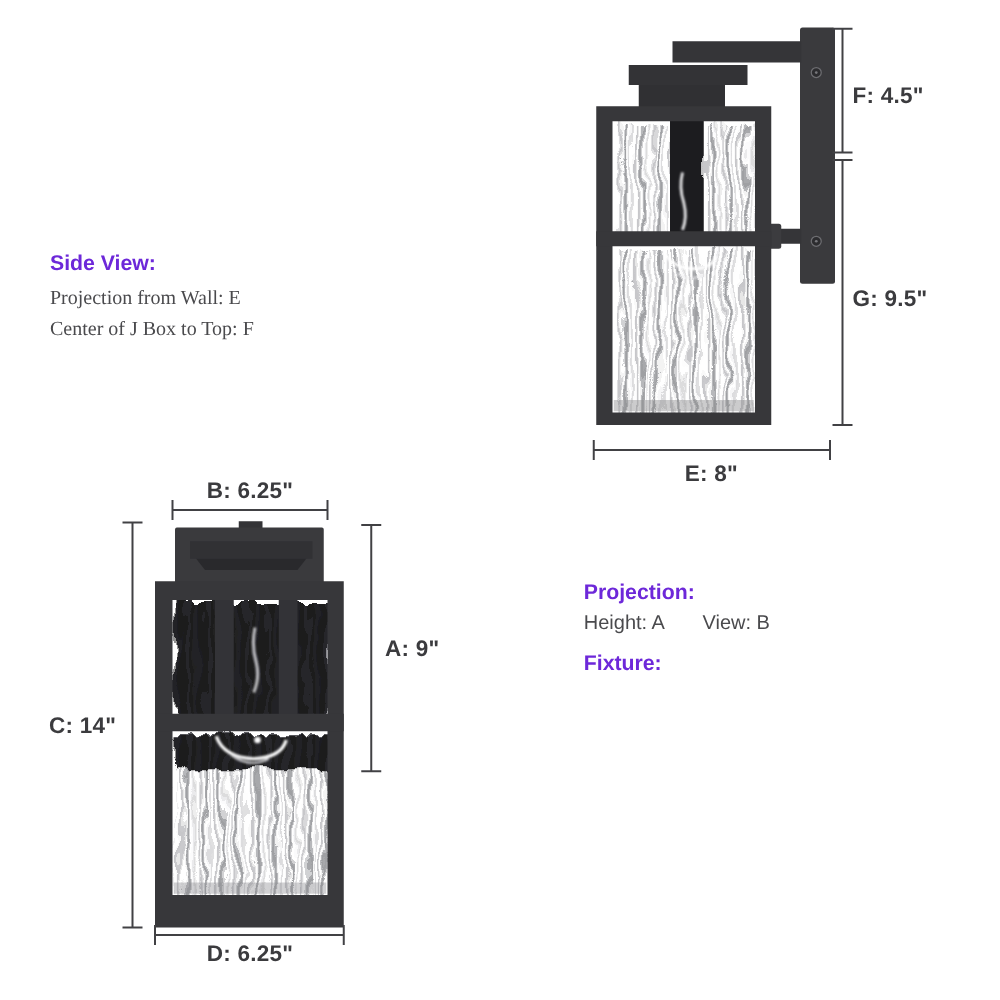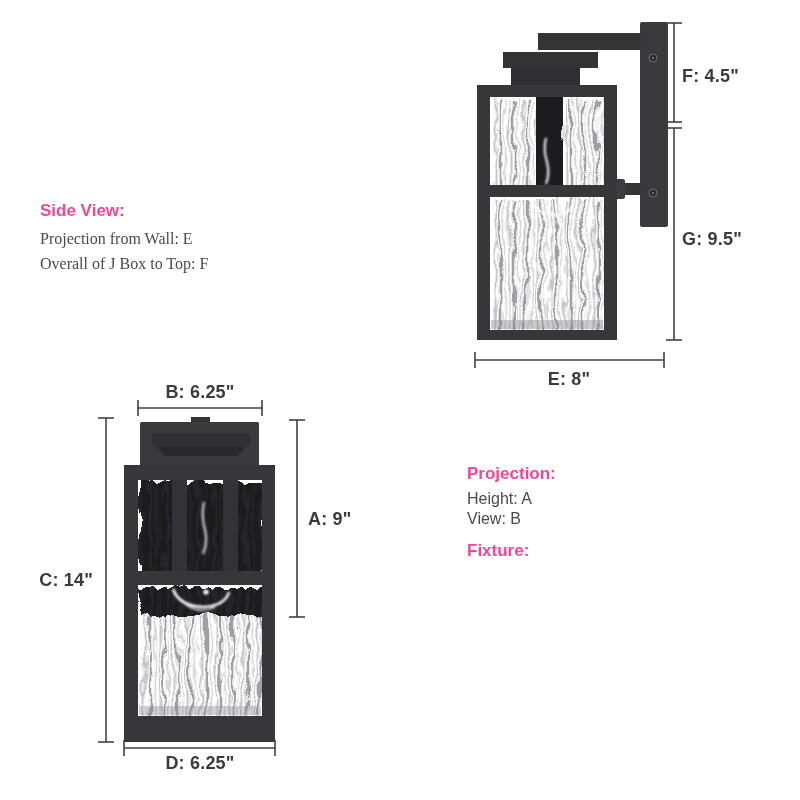--- a/index.html
+++ b/index.html
@@ -8,23 +8,23 @@
     font-family:"Liberation Sans", sans-serif;overflow:hidden;
   }
   #diagram-svg{position:absolute;left:0;top:0;}
   .dim{
     position:absolute;font-weight:700;font-size:18px;color:#3b3b3e;
     white-space:pre;letter-spacing:.2px;line-height:20px;
   }
   .dim.center{text-align:center;}
   .dim.right{text-align:right;}
   .legend{position:absolute;color:#4a4a4d;font-size:16px;}
-  .lg-head{font-weight:700;font-size:17px;color:#ec4899;margin-bottom:5px;}
+  .lg-head{font-weight:700;font-size:17px;color:#6d28d9;margin-bottom:5px;}
   .lg-line{line-height:25px;font-family:Liberation Serif, serif;}
-  .lg-row{display:flex;line-height:20px;margin-bottom:12px;flex-direction:column;}
+  .lg-row{display:flex;line-height:20px;margin-bottom:12px;}
   .lg-row .cell1{min-width:95px;}
   .lg-row.wide .cell1{min-width:150px;}
   .lg-head.second{margin-top:0;}
 </style>
 </head>
 <body>
 
 <svg id="diagram-svg" width="800" height="800" viewBox="0 0 800 800">
   <defs>
     <filter id="fw" x="-20%" y="-20%" width="140%" height="140%">
@@ -142,21 +142,21 @@
 <div class="dim center" style="left:509px;top:369px;width:120px;">E: 8"</div>
 
 <div class="dim center" style="left:140px;top:382px;width:120px;">B: 6.25"</div>
 <div class="dim" style="left:308px;top:509px;">A: 9"</div>
 <div class="dim right" style="left:20px;top:570px;width:73px;">C: 14"</div>
 <div class="dim center" style="left:139px;top:753px;width:122px;">D: 6.25"</div>
 
 <div class="legend" style="left:40px;top:201px;">
   <div class="lg-head">Side View:</div>
   <div class="lg-line">Projection from Wall: E</div>
-  <div class="lg-line">Overall of J Box to Top: F</div>
+  <div class="lg-line">Center of J Box to Top: F</div>
 </div>
 
 <div class="legend" style="left:467px;top:464px;">
   <div class="lg-head">Projection:</div>
   <div class="lg-row">
     <span class="cell1">Height: A</span>
     <span>View: B</span>
   </div>
   <div class="lg-head second">Fixture:</div>
 </div>

